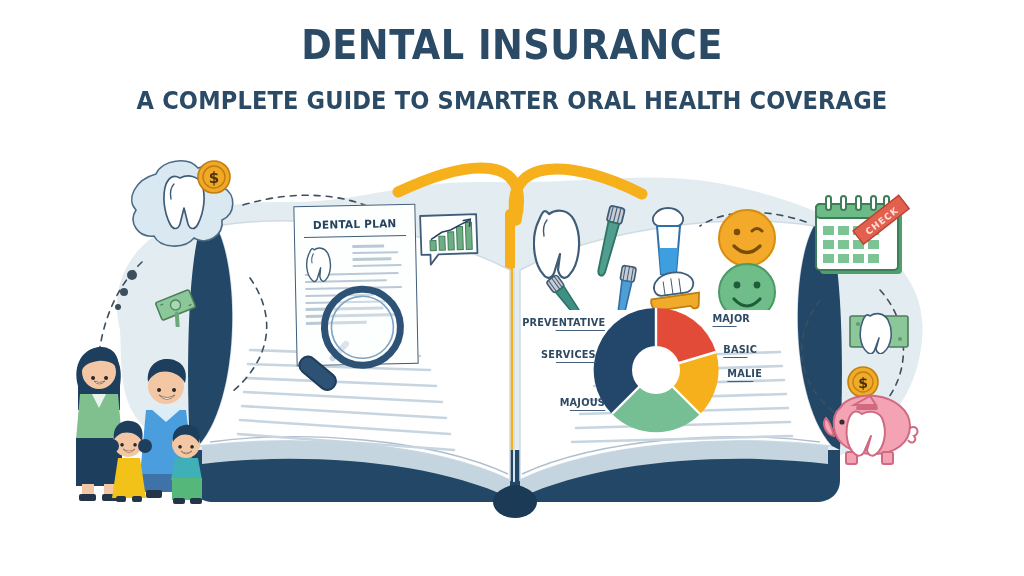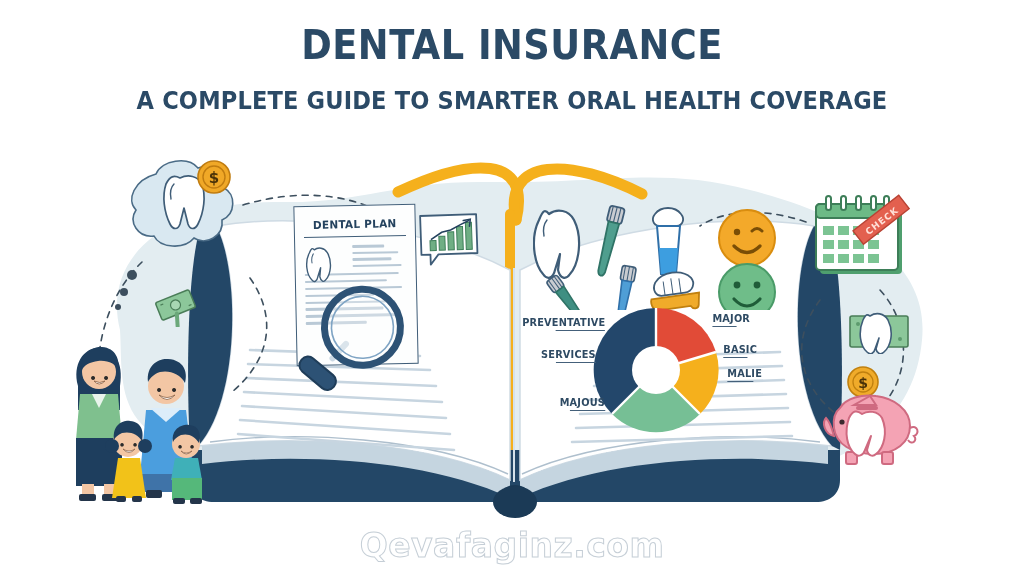--- a/index.html
+++ b/index.html
@@ -474,15 +474,14 @@
     <span class="lead" style="width:72%;"></span>
   </div>
   <div class="pie-label" style="left:726px; top:367px;">
     <span>MALIE</span>
     <span class="lead" style="width:74%;"></span>
   </div>
 
   <div class="title">DENTAL INSURANCE</div>
   <div class="subtitle">A COMPLETE GUIDE TO SMARTER ORAL HEALTH COVERAGE</div>
 
-  <div class="watermark">Qevafaginz.com</div>
 
 </div>
 
 </body></html>

